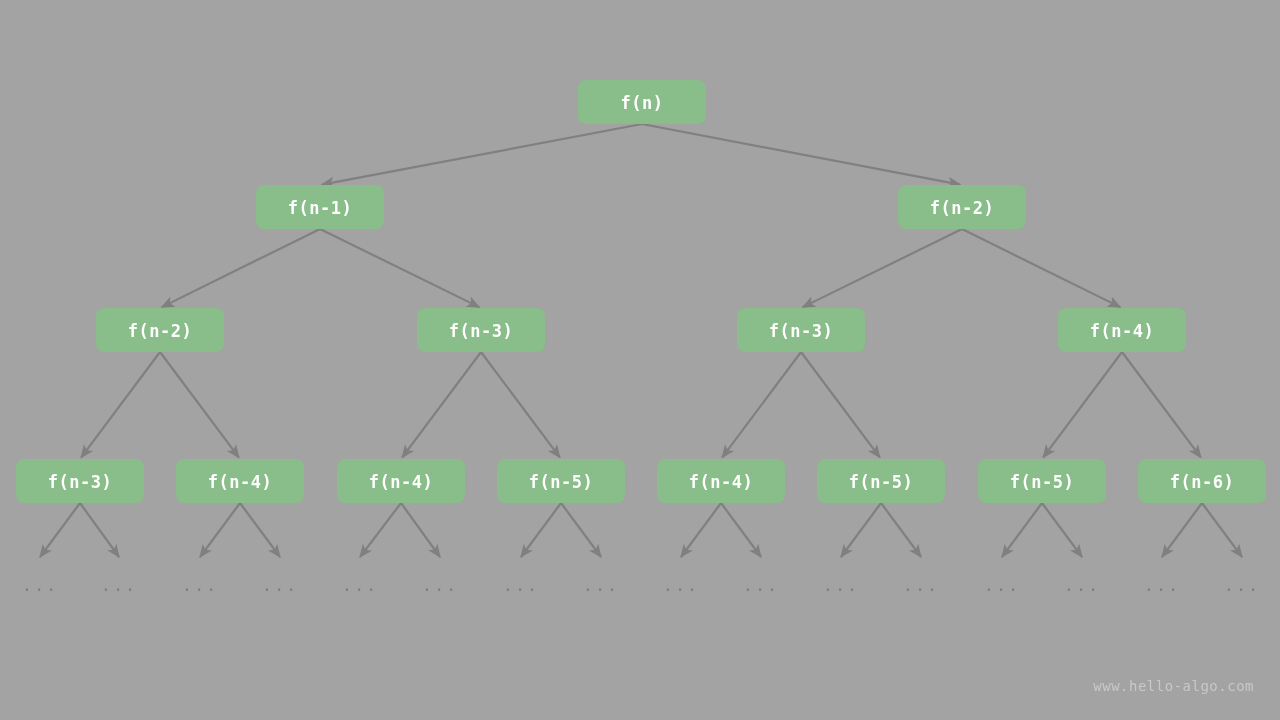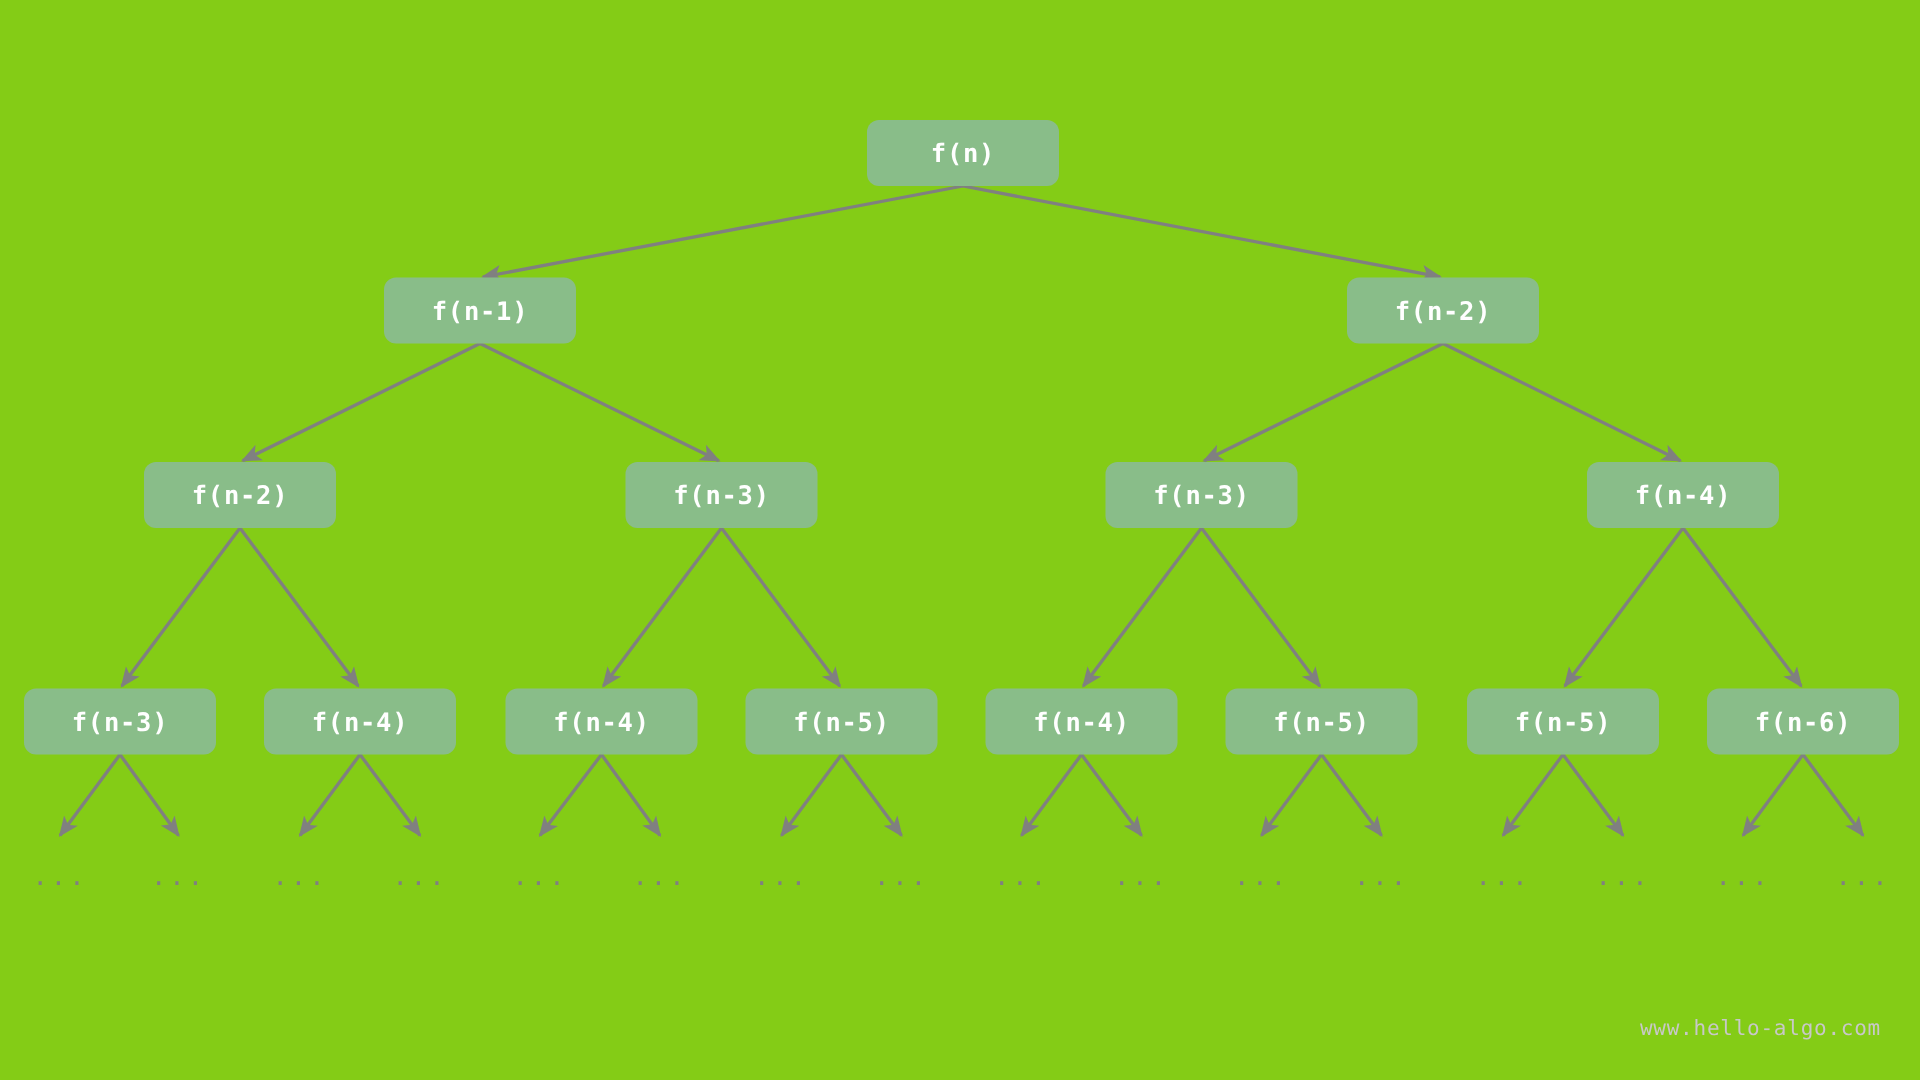--- a/index.html
+++ b/index.html
@@ -47,21 +47,21 @@
     font-size: 14px;
     fill: #c8c8c8;
     text-anchor: end;
     dominant-baseline: central;
     letter-spacing: 0.5px;
   }
 </style>
 </head>
 <body>
 
-<div id="canvas" style="background: #84cc16;">
+<div id="canvas" style="background: #a3a3a3;">
   <svg id="tree-svg" viewBox="0 0 1280 720" xmlns="http://www.w3.org/2000/svg">
     <defs>
       <marker id="arrowhead" markerWidth="7" markerHeight="7" refX="5.6" refY="3" orient="auto" markerUnits="strokeWidth">
         <path d="M0,0.4 L6.2,3 L0,5.6 L1.5,3 Z" fill="#808080"></path>
       </marker>
     </defs>
     <g id="edges-layer">
         <line x1="642" y1="124" x2="321.9650500557292" y2="184.62773896459788" stroke="#808080" stroke-width="2.2" stroke-linecap="butt" marker-end="url(#arrowhead)"></line>
         <line x1="642" y1="124" x2="960.0353766243738" y2="184.62549366902127" stroke="#808080" stroke-width="2.2" stroke-linecap="butt" marker-end="url(#arrowhead)"></line>
         <line x1="320" y1="229" x2="161.79331519751324" y2="307.1145506212278" stroke="#808080" stroke-width="2.2" stroke-linecap="butt" marker-end="url(#arrowhead)"></line>

